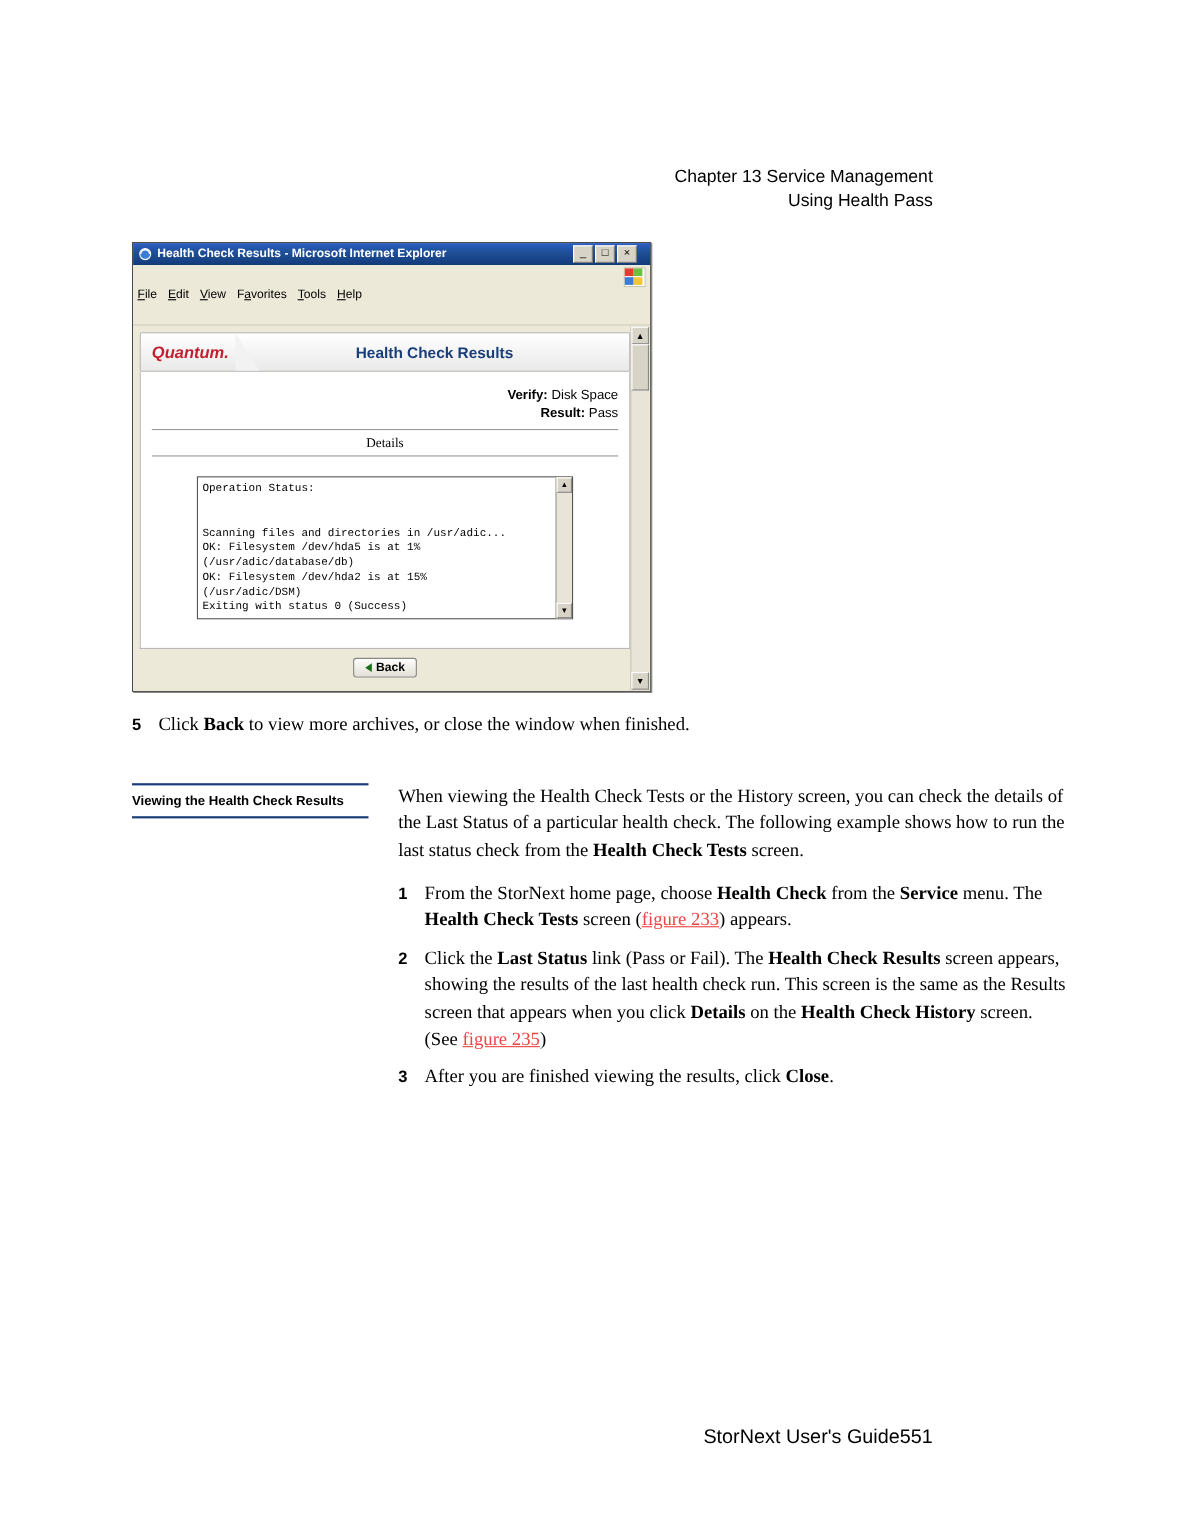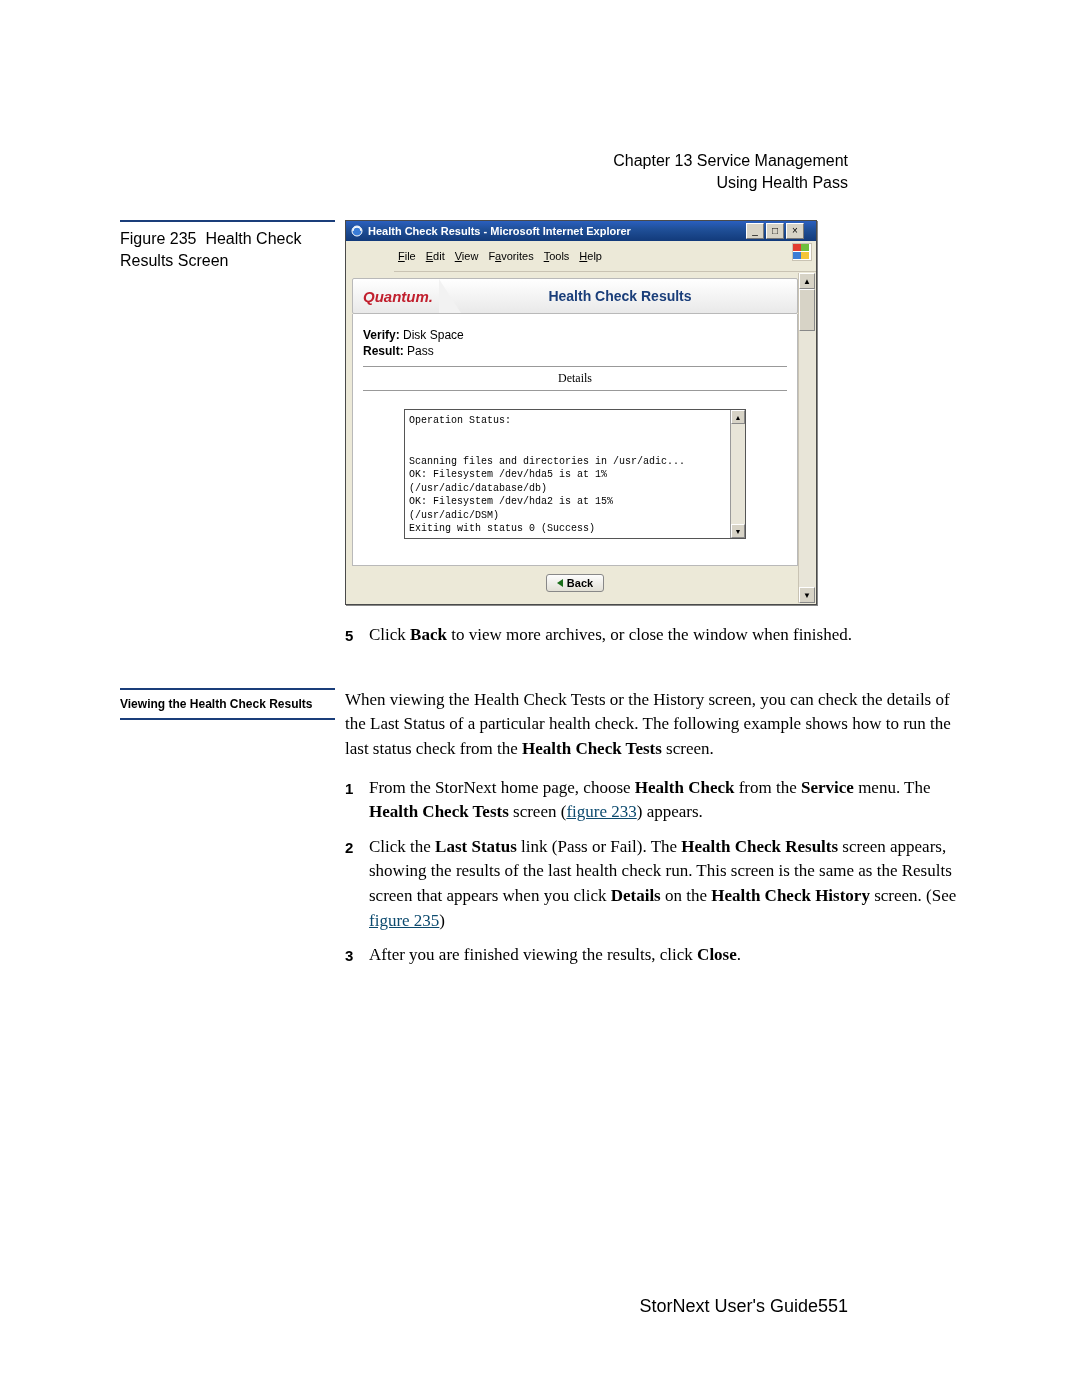--- a/index.html
+++ b/index.html
@@ -104,24 +104,23 @@
     font-family: Arial, sans-serif;
     font-size: 10px;
     color: #000;
     line-height: 1;
   }
   .menubar {
     background: #ece9d8;
     display: flex;
     align-items: center;
     height: 22px;
-    padding: 4px 4px;
+    padding: 16px 4px;
     border-bottom: 1px solid #c9c3b3;
     position: relative;
-    margin-left: 48px;
   }
   .menubar .menu-item {
     margin-right: 10px;
     font-size: 11px;
   }
   .menubar .menu-item .ul { text-decoration: underline; }
   .win-flag {
     position: absolute;
     right: 4px;
     top: 2px;
@@ -196,21 +195,21 @@
     font-weight: bold;
     font-size: 14px;
     padding-right: 18px;
   }
   .panel {
     background: #fff;
     border: 1px solid #b9b9b9;
     border-top: none;
     padding: 14px 10px 26px 10px;
   }
-  .kv { font-size: 12px; margin-bottom: 2px; }
+  .kv { font-size: 12px; margin-bottom: 2px; text-align: right; }
   .kv b { font-weight: bold; }
   .details-hr {
     border: none;
     border-top: 1px solid #999;
     margin: 8px 0 4px 0;
   }
   .details-label {
     text-align: center;
     font-size: 12px;
     font-family: Georgia, 'Times New Roman', serif;
@@ -282,21 +281,21 @@
   }
   .step .num {
     width: 24px;
     flex: 0 0 24px;
     font-weight: bold;
     font-family: Arial, sans-serif;
     font-size: 15px;
     padding-top: 2px;
   }
   .step .txt { flex: 1; }
-  a.figref { color: #0c4a6e; text-decoration: underline; }
+  a.figref { color: #ef4444; text-decoration: underline; }
 
   .footer {
     position: absolute;
     bottom: 80px;
     left: 120px;
     right: 232px;
     display: flex;
     justify-content: flex-end;
     font-size: 18px;
   }
@@ -305,27 +304,20 @@
 <body>
 
 <div class="page">
 
   <div class="header-right">
     <div>Chapter 13  Service Management</div>
     <div>Using Health Pass</div>
   </div>
 
   <div class="content-row">
-    <div class="left-col">
-      <div class="caption-rule"></div>
-      <div class="figcap">
-        <span>Figure 235</span>
-        &nbsp;<span>Health Check Results Screen</span>
-      </div>
-    </div>
     <div class="right-col">
 
       <div class="ie-window">
         <div class="titlebar">
           <span class="ie-icon">
             <svg width="12" height="12" viewBox="0 0 12 12">
                 <circle cx="6" cy="6" r="5" fill="#3a7cd6" stroke="#fff" stroke-width="1"></circle>
                 <path d="M2 6 A4 4 0 0 1 10 6" stroke="#fff" stroke-width="1.3" fill="none"></path>
               </svg>
           </span>
@@ -416,21 +408,21 @@
 
     </div>
   </div>
 
   <div class="content-row" style="margin-top:30px;">
     <div class="left-col">
       <div class="caption-rule"></div>
       <div class="section-heading">Viewing the Health Check Results</div>
       <hr class="hr-thin" style="margin-top:6px;">
     </div>
-    <div class="right-col body-text" style="margin-top:0;">
+    <div class="right-col body-text" style="margin-top:0;margin-left:17px;">
       <p>
         <span>When viewing the Health Check Tests or the History screen, you can check the details of the Last Status of a particular health check. The following example shows how to run the last status check from the </span><b>Health Check Tests</b><span> screen.</span>
       </p>
       <div id="steps-container">
           <div class="step">
             <div class="num">1</div>
             <div class="txt"><span>From the StorNext home page, choose </span><b>Health Check</b><span> from the </span><b>Service</b><span> menu. The </span><b>Health Check Tests</b><span> screen (</span><a class="figref" href="#">figure 233</a><span>) appears.</span></div>
           </div>
           <div class="step">
             <div class="num">2</div>

